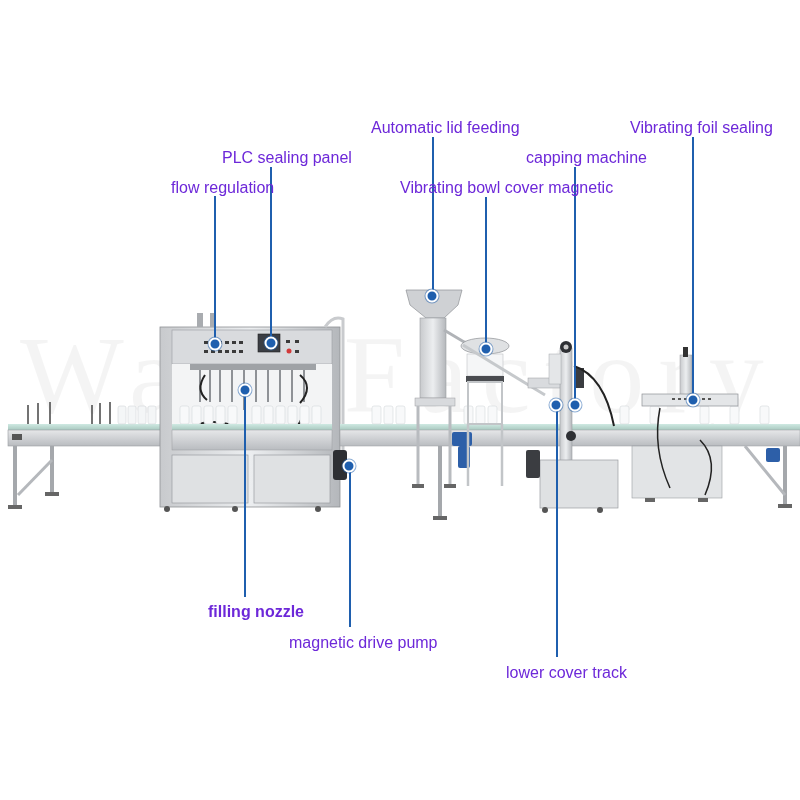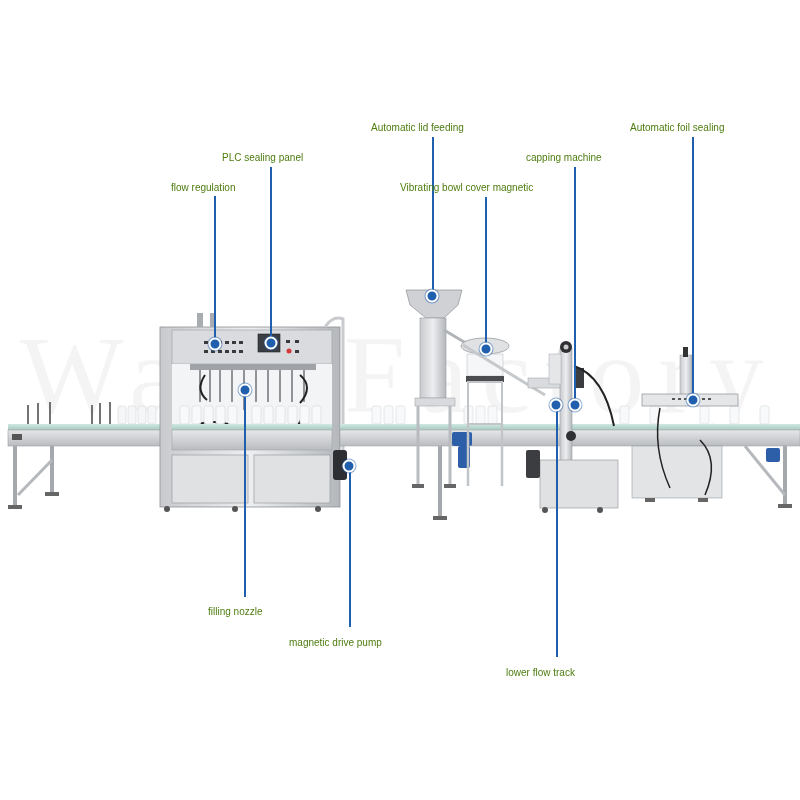--- a/index.html
+++ b/index.html
@@ -1,17 +1,17 @@
 <!DOCTYPE html>
 <html><head>
 <meta charset="utf-8">
 <style>
   html, body { margin:0; padding:0; background:#ffffff; }
   #canvas { position:relative; width:800px; height:800px; overflow:hidden; background:#ffffff; font-family:"Liberation Sans", "DejaVu Sans", sans-serif; }
-  .label { position:absolute; font-size:10px; color:#4d7c0f; white-space:nowrap; line-height:14px; }
+  .label { position:absolute; font-size:16px; color:#6d28d9; white-space:nowrap; line-height:14px; }
   .lead { position:absolute; width:1.5px; background:#1f5fae; }
   .dot { position:absolute; width:9px; height:9px; border-radius:50%; background:#1f5fae; border:2px solid #ffffff; box-shadow:0 0 0 1px rgba(31,95,174,0.5); transform:translate(-50%,-50%); }
   .watermark { position:absolute; left:20px; top:312px; font-family:"Liberation Serif", serif; font-size:110px; color:rgba(0,0,0,0.045); letter-spacing:14px; white-space:nowrap; font-weight:300; }
   svg.machine { position:absolute; left:0; top:0; }
 </style>
 </head>
 <body>
 
 <div id="canvas">
 
@@ -232,18 +232,18 @@
   <div class="dot" style="left:693px; top:400px;"></div>
   <div class="dot" style="left:245px; top:390px;"></div>
   <div class="dot" style="left:349px; top:466px;"></div>
   <div class="dot" style="left:556px; top:405px;"></div>
 
   <div class="label" style="left:171px; top:181px;text-align:right;">flow regulation</div>
   <div class="label" style="left:222px; top:151px;">PLC sealing panel</div>
   <div class="label" style="left:371px; top:121px;">Automatic lid feeding</div>
   <div class="label" style="left:400px; top:181px;">Vibrating bowl cover magnetic</div>
   <div class="label" style="left:526px; top:151px;">capping machine</div>
-  <div class="label" style="left:630px; top:121px;">Automatic foil sealing</div>
-  <div class="label" style="left:208px; top:605px;">filling nozzle</div>
+  <div class="label" style="left:630px; top:121px;">Vibrating foil sealing</div>
+  <div class="label" style="left:208px; top:605px;font-weight:bold;">filling nozzle</div>
   <div class="label" style="left:289px; top:636px;">magnetic drive pump</div>
-  <div class="label" style="left:506px; top:666px;">lower flow track</div>
+  <div class="label" style="left:506px; top:666px;">lower cover track</div>
 
 </div>
 
 </body></html>

